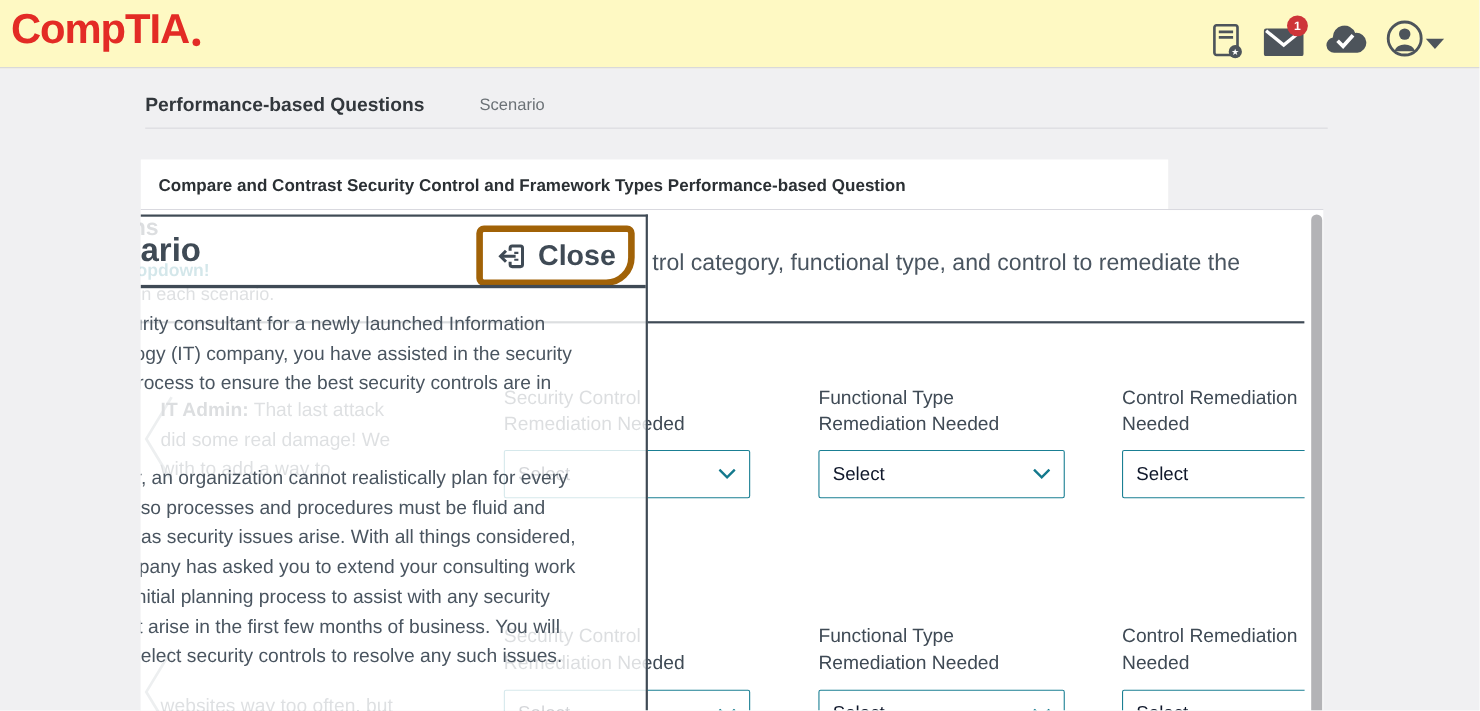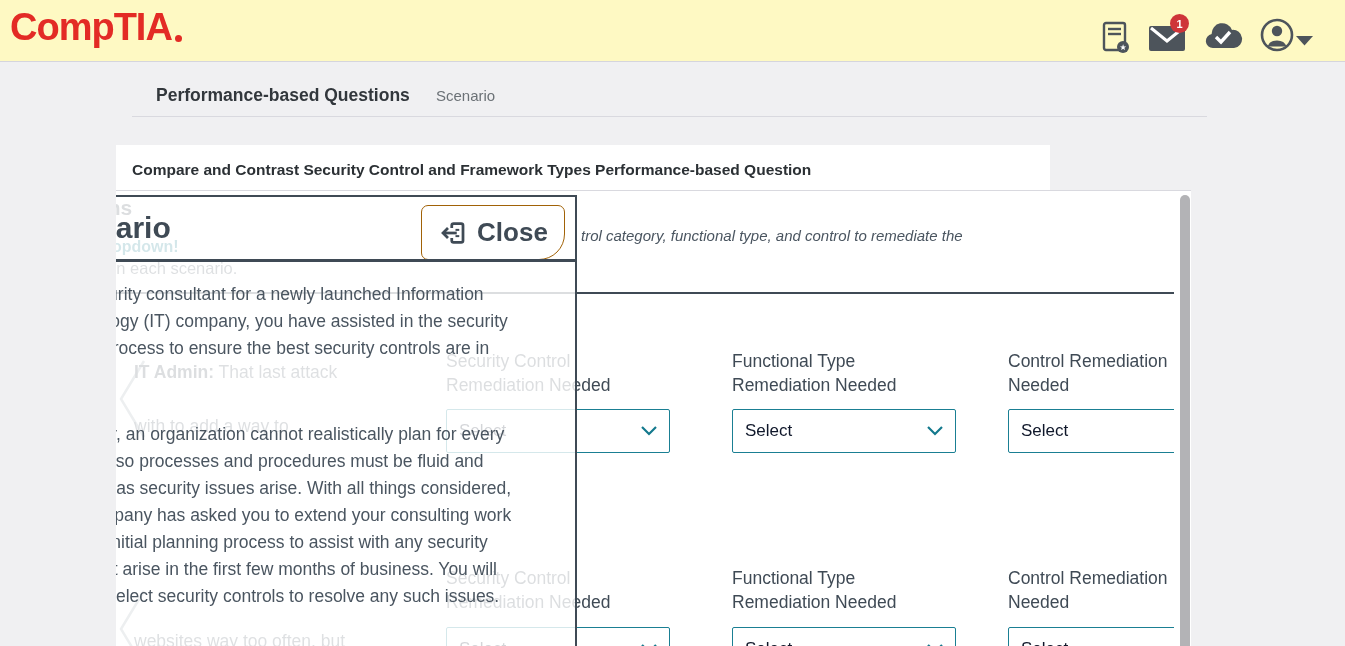--- a/index.html
+++ b/index.html
@@ -6,26 +6,26 @@
   body { font-family:"Liberation Sans", sans-serif; }
   .screen { position:relative; width:1345px; height:646px; overflow:hidden; background:#f0f0f2; }
 
   
   .topbar { position:absolute; left:0; top:0; width:1345px; height:62px; background:#fef9c3; border-bottom:1px solid #d5d5dd; }
   .logo { position:absolute; left:10px; top:6px; font-size:38px; font-weight:800; color:#e32b25; letter-spacing:-1px; display:flex; align-items:flex-end; cursor:pointer; }
   .logo .tm-dot { width:7px; height:7px; background:#e32b25; border-radius:50%; margin:0 0 7px 3px; }
   .tb-icon { position:absolute; top:0; cursor:pointer; }
 
   
-  .page-title { position:absolute; left:132px; top:85px; font-size:17.5px; font-weight:700; color:#32373c;margin-left:24px; }
+  .page-title { position:absolute; left:132px; top:85px; font-size:17.5px; font-weight:700; color:#32373c; }
   .breadcrumb { position:absolute; left:436px; top:87px; font-size:15px; color:#6b7176; cursor:pointer; }
   .page-rule { position:absolute; left:132px; top:116px; width:1075px; height:1px; background:#d9d9df; }
 
   
-  .card { position:absolute; left:116px; top:145px; width:934px; height:501px; background:#ffffff; }
+  .card { position:absolute; left:128px; top:145px; width:934px; height:501px; background:#ffffff; }
   .card-title { position:absolute; left:16px; top:16px; font-size:15.5px; font-weight:700; color:#2b3034; }
   .card-head-rule { position:absolute; left:0; top:45px; width:1075px; height:1px; background:#d9d9df; }
 
   .viewport { position:absolute; left:0; top:46px; width:1075px; height:455px; overflow:hidden; background:#fff; }
   .clip { position:absolute; left:0; top:0; width:1058px; height:455px; overflow:hidden; }
 
   
   .frag { position:absolute; white-space:nowrap; }
   .u-head { font-size:21px; font-weight:700; color:#3f4a55; }
   .u-body { font-size:16.5px; color:#4a5560; }
@@ -36,21 +36,21 @@
   .chat-speaker { font-weight:700; color:#3f4a55; }
 
   .col-head { position:absolute; width:260px; font-size:17.5px; font-weight:400; color:#3f4a55; line-height:24px; }
   .sel { position:absolute; width:224px; height:44px; background:#fff; border:1.5px solid #1a7f93; border-radius:2px; display:flex; align-items:center; cursor:pointer; }
   .sel span { font-size:17px; color:#0f172a; padding-left:12px; flex:1; }
   .sel svg { margin-right:12px; }
 
   
   .modal { position:absolute; left:-90px; top:4px; width:551px; height:500px; background:rgba(255,255,255,0.82); border-top:2px solid #3f4a55; border-right:2.5px solid #3f4a55; }
   .modal-title { position:absolute; left:18px; top:14px; font-size:30px; font-weight:700; color:#3f4a55; white-space:nowrap; }
-  .close-btn { position:absolute; left:395px; top:8px; width:144px; height:55px; background:#ffffff; border:1px solid #a16207; border-radius:7px 7px 26px 7px; display:flex; align-items:center; justify-content:center; gap:9px; cursor:pointer; }
+  .close-btn { position:absolute; left:395px; top:8px; width:144px; height:55px; background:#ffffff; border:6px solid #a16207; border-radius:7px 7px 26px 7px; display:flex; align-items:center; justify-content:center; gap:9px; cursor:pointer; }
   .close-btn .lbl { font-size:26px; font-weight:600; color:#3f4a55; }
   .modal-sep { position:absolute; left:0; top:62px; width:100%; height:2.5px; background:#3f4a55; }
   .m-line { position:absolute; font-size:17.5px; color:#4a5560; white-space:nowrap; }
 
   
   .scroll-thumb { position:absolute; left:1064px; top:4px; width:10px; height:460px; background:#b3b3b6; border-radius:6px; cursor:pointer; }
 </style>
 </head>
 <body>
 
@@ -110,32 +110,33 @@
 
   <div class="card">
     <div class="card-title">Compare and Contrast Security Control and Framework Types Performance-based Question</div>
     <div class="card-head-rule"></div>
 
     <div class="viewport">
       <div class="clip">
 
         <div class="frag u-head" style="left:-104px; top:5px;">Instructions</div>
         <div class="frag u-teal" style="left:-20px; top:47px;">dropdown!</div>
-        <div class="frag u-body" style="left:465px; top:36px; font-size:15px;font-style:italic;">trol category, functional type, and control to remediate the</div>
+        <div class="frag u-body" style="left:465px; top:36px; font-size:21px;">trol category, functional type, and control to remediate the</div>
         <div class="frag u-body" style="left:-74px; top:68px;">identified in each scenario.</div>
         <div class="u-sep"></div>
 
         <div style="position:absolute; left:2px; top:168px;">
           <svg width="28" height="80" viewBox="0 0 28 80">
               <polyline points="26,2 3,40 26,78" fill="none" stroke="#9aa5ae" stroke-width="2.5"></polyline>
             </svg>
         </div>
         <div class="frag chat-line" style="left:18px; top:171px;">
           <span class="chat-speaker">IT Admin:</span><span> That last attack</span>
         </div>
+        <div class="frag chat-line" style="left:18px; top:198px;">did some real damage! We</div>
         <div class="frag chat-line" style="left:18px; top:225px;">with to add a way to</div>
 
         <div style="position:absolute; left:2px; top:398px;">
           <svg width="28" height="80" viewBox="0 0 28 80">
               <polyline points="26,2 3,40 26,78" fill="none" stroke="#9aa5ae" stroke-width="2.5"></polyline>
             </svg>
         </div>
         <div class="frag chat-line" style="left:18px; top:440px;">websites way too often, but</div>
 
         <div class="col-head" style="left:330px; top:158px;">

